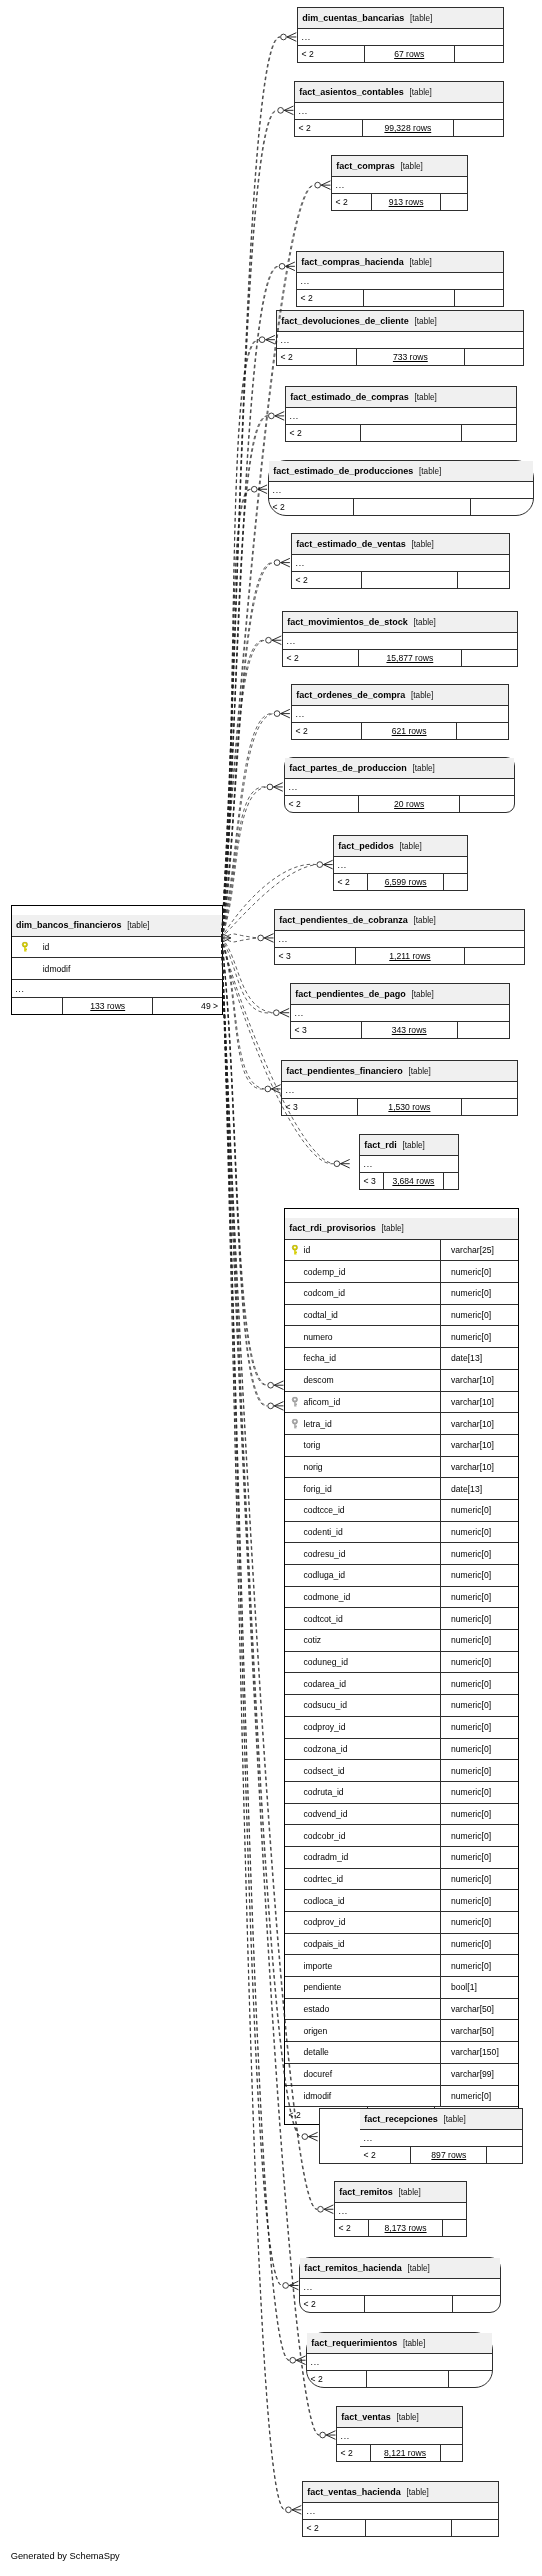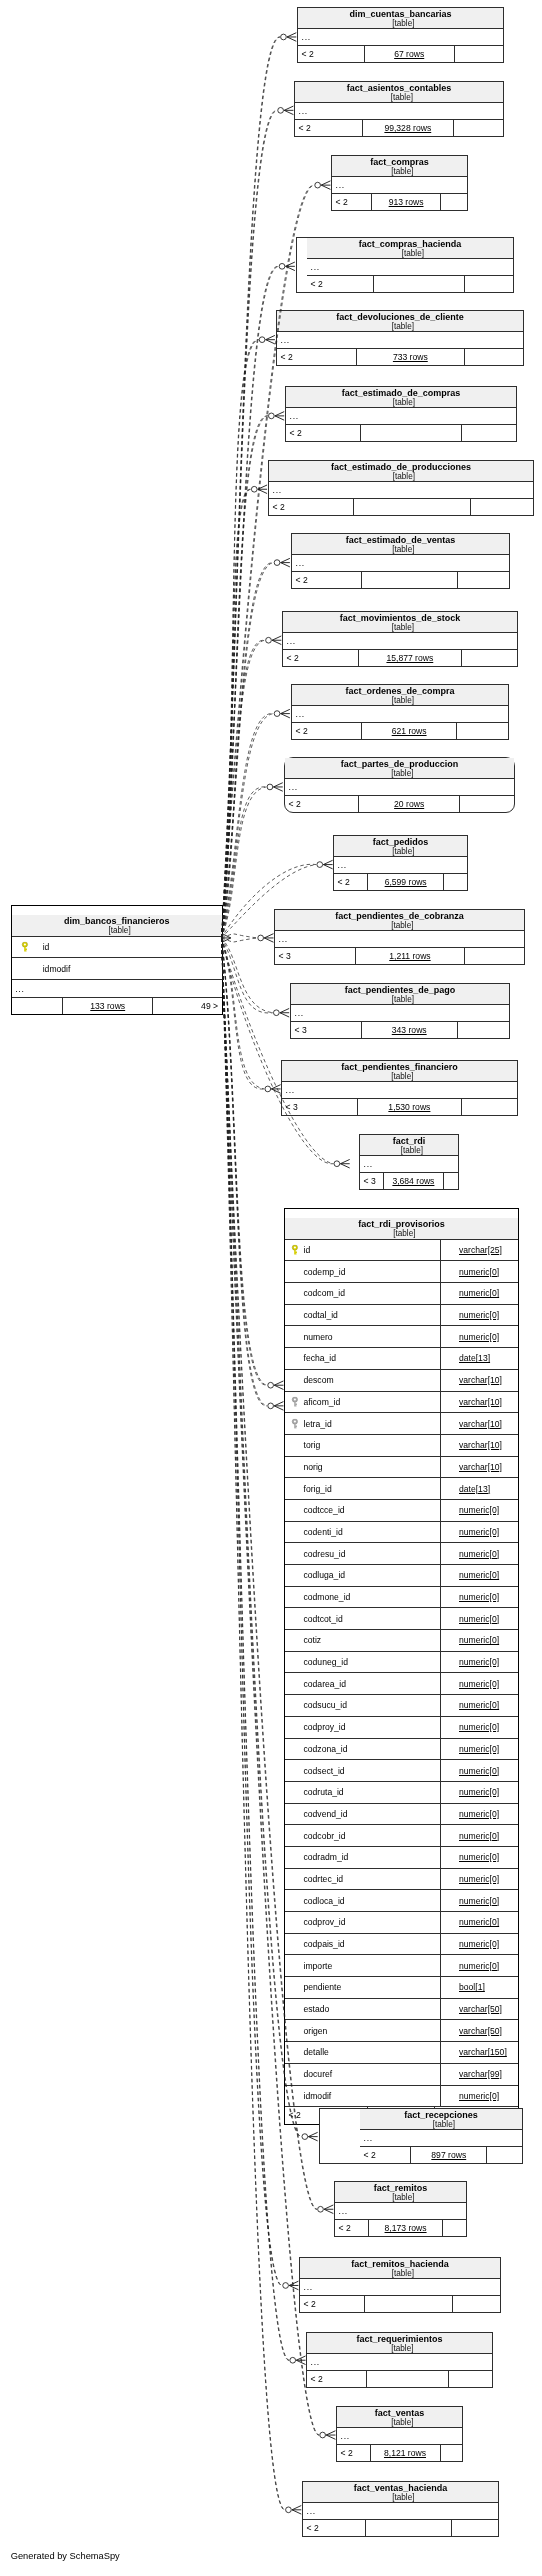--- a/index.html
+++ b/index.html
@@ -1,35 +1,35 @@
 <!DOCTYPE html>
 <html style="--header-bg: #f0f0f0;font-size:11.4px"><head>
 <meta charset="utf-8">
 <style>
   html,body{margin:0;padding:0;background:#fff;}
   #canvas{position:relative;width:542px;height:2576px;background:#fff;
           font-family:"Liberation Sans",sans-serif;overflow:hidden;}
   #edges{position:absolute;left:0;top:0;z-index:3;pointer-events:none;}
   .tbl{position:absolute;z-index:2;background:#fff;border:0.7px solid #2e2e2e;box-sizing:content-box;cursor:pointer;}
   .tbl.featured,.tbl.big{border:1.4px solid #000;}
-  .tbl-header{display:flex;justify-content:center;align-items:center;
+  .tbl-header{display:flex;justify-content:flex-start;align-items:center;
               background:var(--header-bg,#f0f0f0);border-bottom:0.7px solid #2e2e2e;
-              padding:0 4.3px;height:20px;flex-direction:column;}
+              padding:0 4.3px;height:20px;}
   .featured .tbl-header,.big .tbl-header{height:20.7px;margin-top:9px;}
   .tbl-name{font-weight:bold;font-size:9px;color:#000;white-space:nowrap;}
   .tbl-tag{font-size:8.2px;color:#111;margin-left:5.7px;white-space:nowrap;}
   .tbl-row{position:relative;display:flex;align-items:center;border-bottom:0.7px solid #2e2e2e;
            height:15.7px;font-size:8.6px;color:#000;}
   .featured .tbl-row{height:20.7px;}
   .featured .tbl-row.ellipsis{height:17px;}
   .big .tbl-row{height:20.7px;}
   .col-name{padding-left:18.5px;white-space:nowrap;flex:1;}
   .featured .col-name{padding-left:31px;}
   .col-type{border-left:0.7px solid #2e2e2e;width:78px;align-self:stretch;display:flex;
-            align-items:center;padding-left:18px;box-sizing:border-box;white-space:nowrap;text-decoration:underline;}
+            align-items:center;padding-left:10px;box-sizing:border-box;white-space:nowrap;}
   .key-icon{position:absolute;left:5.7px;top:50%;transform:translateY(-50%);line-height:0;}
   .featured .key-icon{left:9.3px;}
   .ellipsis-cell{padding-left:3.6px;letter-spacing:0.7px;}
   .tbl-footer{display:flex;height:16.4px;font-size:8.6px;align-items:stretch;}
   .tbl-footer .cell{display:flex;align-items:center;box-sizing:border-box;overflow:visible;white-space:nowrap;}
   .tbl-footer .c0{padding-left:3.6px;justify-content:flex-start;}
   .tbl-footer .c1{justify-content:center;border-left:0.7px solid #2e2e2e;text-decoration:underline;}
   .tbl-footer .c2{justify-content:flex-end;padding-right:3.6px;border-left:0.7px solid #2e2e2e;}
   .note{position:absolute;left:10.7px;top:2551px;font-size:9.3px;color:#000;}
 </style>
@@ -172,21 +172,21 @@
       </div>
       <div class="tbl-row ellipsis">
         <span class="ellipsis-cell">...</span>
       </div>
       <div class="tbl-footer">
         <span class="cell c0" style="width: 29%;">&lt; 2</span>
         <span class="cell c1" style="width: 51%;">913 rows</span>
         <span class="cell c2" style="width: 20%;"></span>
       </div>
     </div>
-    <div class="tbl small" style="left: 296px; top: 237px; width: 206px; padding-left: 10px;">
+    <div class="tbl small" style="left: 296px; top: 251px; width: 206px;">
       <div class="tbl-header">
         <span class="tbl-name">fact_compras_hacienda</span>
         <span class="tbl-tag">[table]</span>
       </div>
       <div class="tbl-row ellipsis">
         <span class="ellipsis-cell">...</span>
       </div>
       <div class="tbl-footer">
         <span class="cell c0" style="width: 32%;">&lt; 2</span>
         <span class="cell c1" style="width: 44%;"></span>
@@ -214,21 +214,21 @@
       </div>
       <div class="tbl-row ellipsis">
         <span class="ellipsis-cell">...</span>
       </div>
       <div class="tbl-footer">
         <span class="cell c0" style="width: 32%;">&lt; 2</span>
         <span class="cell c1" style="width: 44%;"></span>
         <span class="cell c2" style="width: 24%;"></span>
       </div>
     </div>
-    <div class="tbl small" style="left: 268px; top: 460px; width: 264px;">
+    <div class="tbl small" style="left: 268px; top: 460px; width: 264px; border-radius: 18px;">
       <div class="tbl-header">
         <span class="tbl-name">fact_estimado_de_producciones</span>
         <span class="tbl-tag">[table]</span>
       </div>
       <div class="tbl-row ellipsis">
         <span class="ellipsis-cell">...</span>
       </div>
       <div class="tbl-footer">
         <span class="cell c0" style="width: 32%;">&lt; 2</span>
         <span class="cell c1" style="width: 44%;"></span>
@@ -593,35 +593,35 @@
       </div>
       <div class="tbl-row ellipsis">
         <span class="ellipsis-cell">...</span>
       </div>
       <div class="tbl-footer">
         <span class="cell c0" style="width: 25%;">&lt; 2</span>
         <span class="cell c1" style="width: 57%;">8,173 rows</span>
         <span class="cell c2" style="width: 18%;"></span>
       </div>
     </div>
-    <div class="tbl small" style="left: 299px; top: 2257px; width: 200px;">
+    <div class="tbl small" style="left: 299px; top: 2257px; width: 200px; border-radius: 11px;">
       <div class="tbl-header">
         <span class="tbl-name">fact_remitos_hacienda</span>
         <span class="tbl-tag">[table]</span>
       </div>
       <div class="tbl-row ellipsis">
         <span class="ellipsis-cell">...</span>
       </div>
       <div class="tbl-footer">
         <span class="cell c0" style="width: 32%;">&lt; 2</span>
         <span class="cell c1" style="width: 44%;"></span>
         <span class="cell c2" style="width: 24%;"></span>
       </div>
     </div>
-    <div class="tbl small" style="left: 306px; top: 2332px; width: 185px;">
+    <div class="tbl small" style="left: 306px; top: 2332px; width: 185px; border-radius: 18px;">
       <div class="tbl-header">
         <span class="tbl-name">fact_requerimientos</span>
         <span class="tbl-tag">[table]</span>
       </div>
       <div class="tbl-row ellipsis">
         <span class="ellipsis-cell">...</span>
       </div>
       <div class="tbl-footer">
         <span class="cell c0" style="width: 32%;">&lt; 2</span>
         <span class="cell c1" style="width: 44%;"></span>

